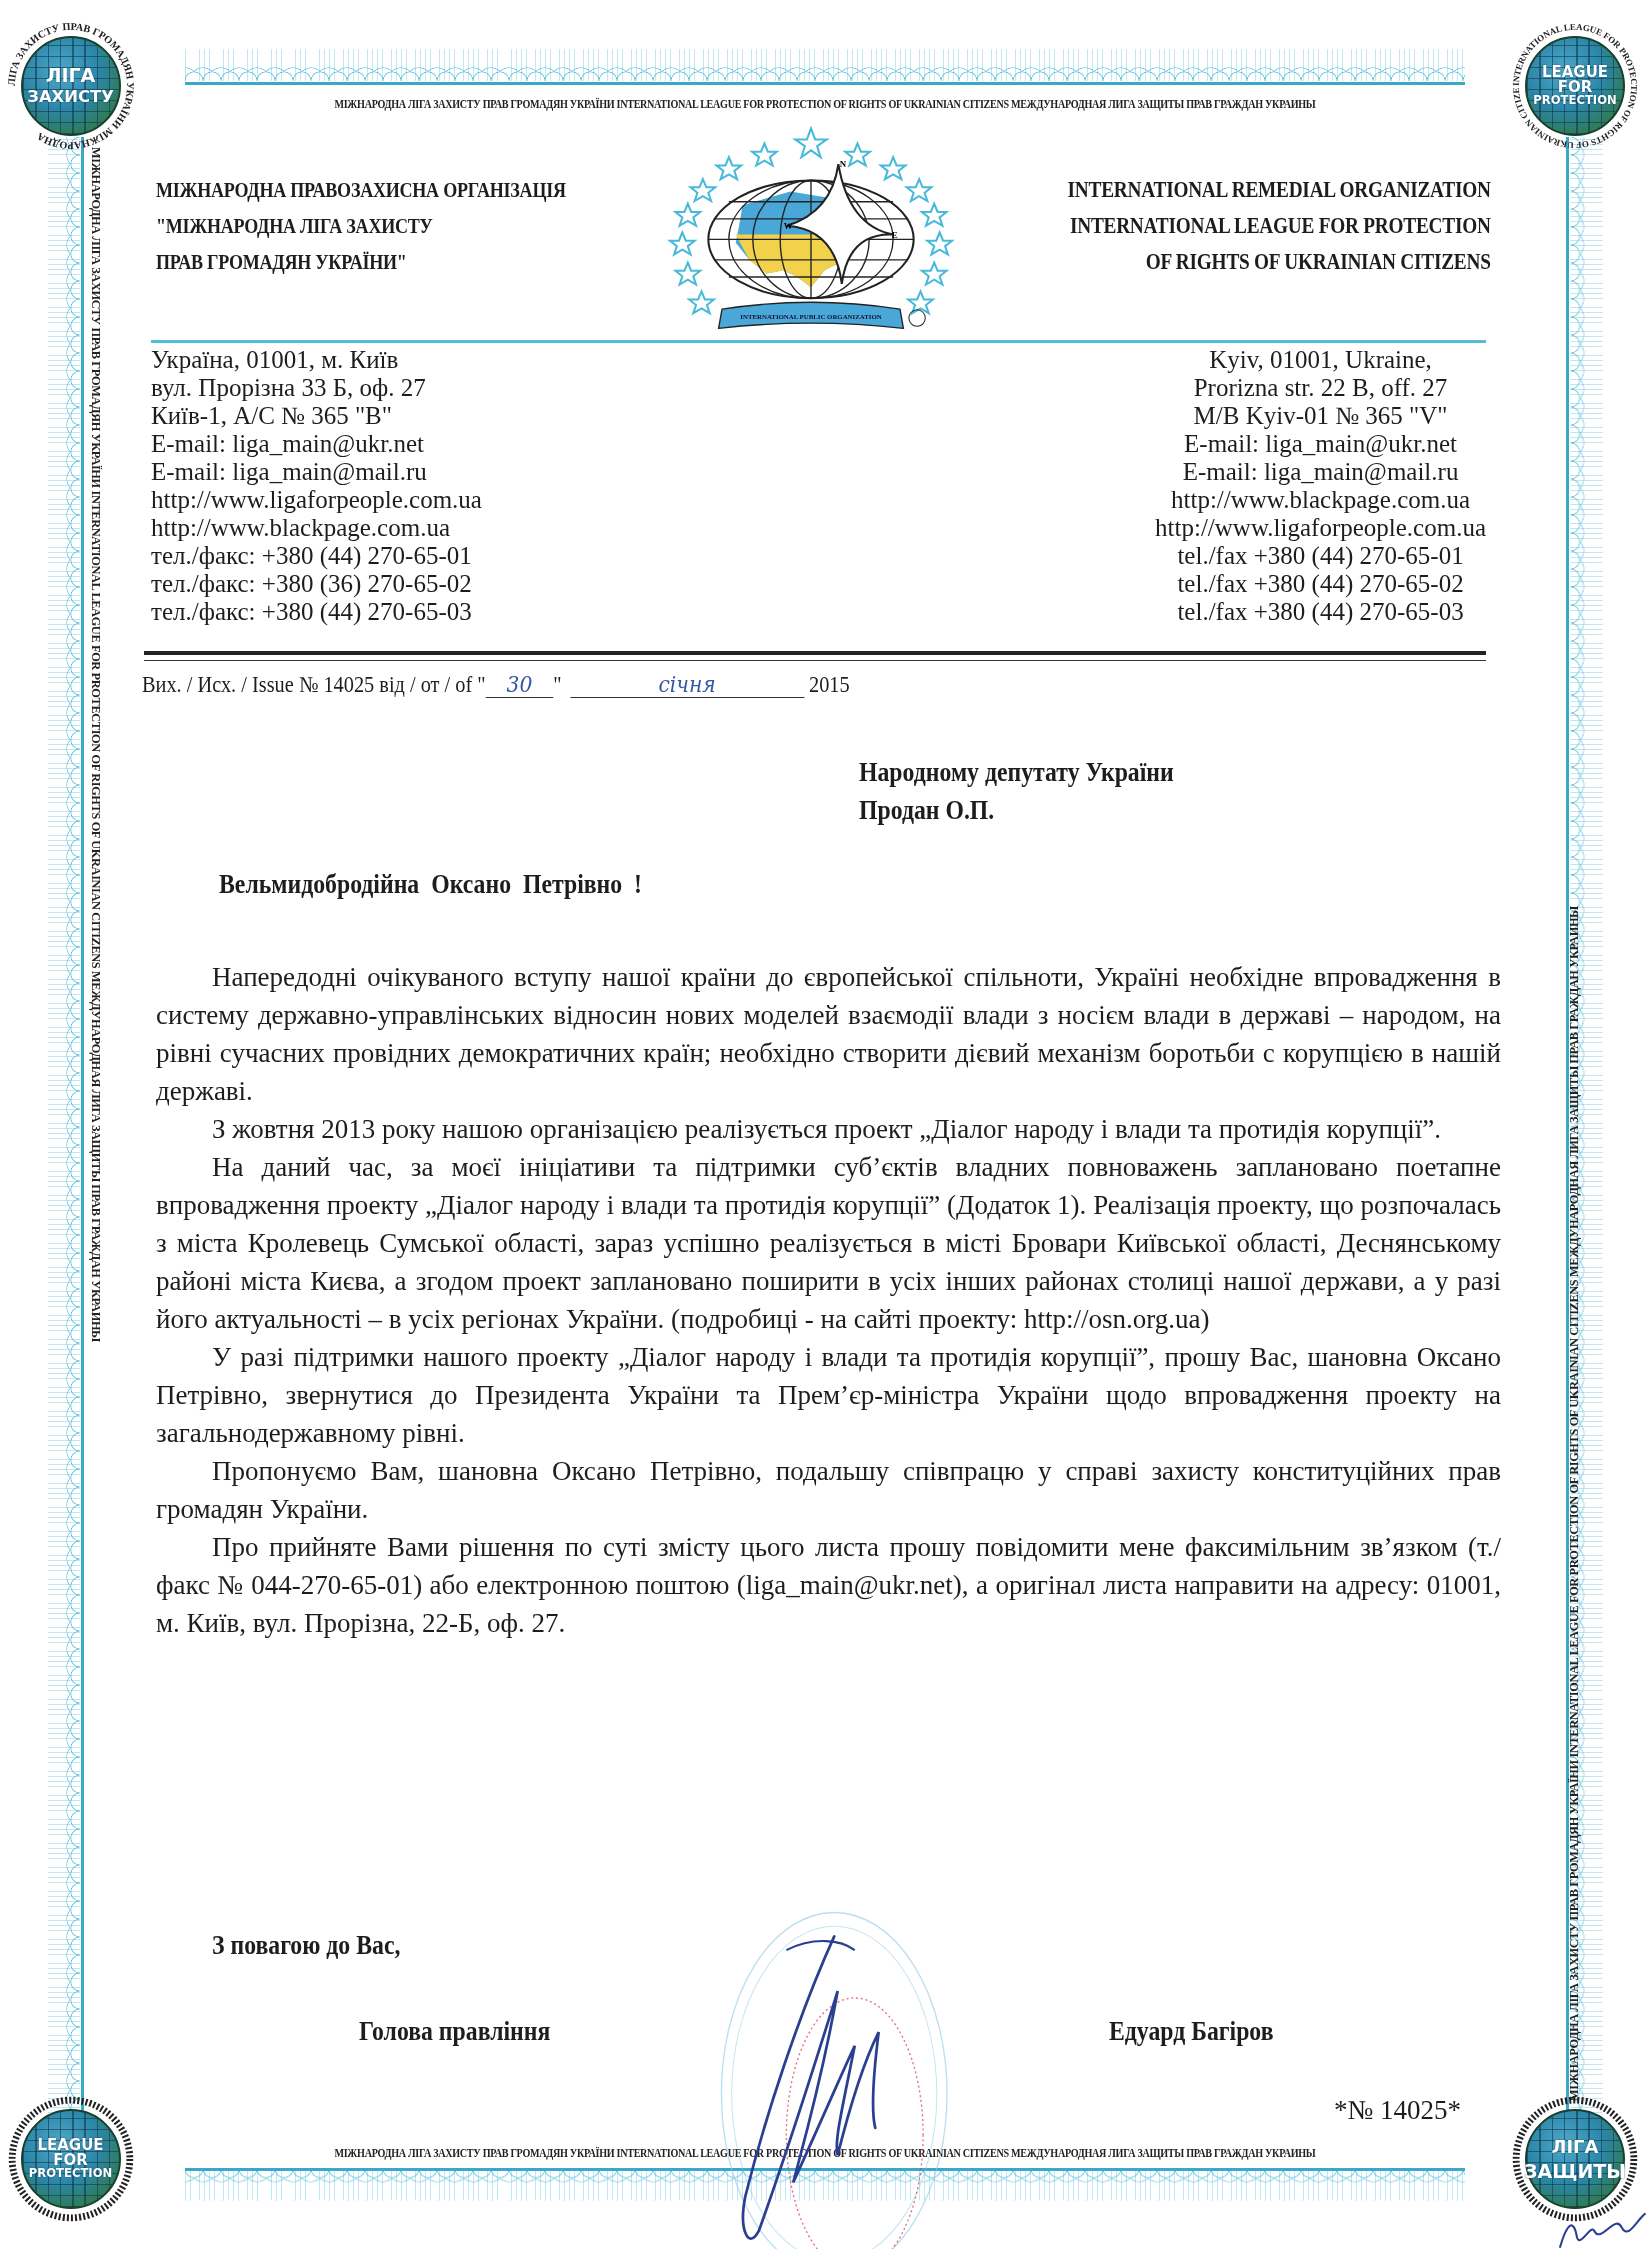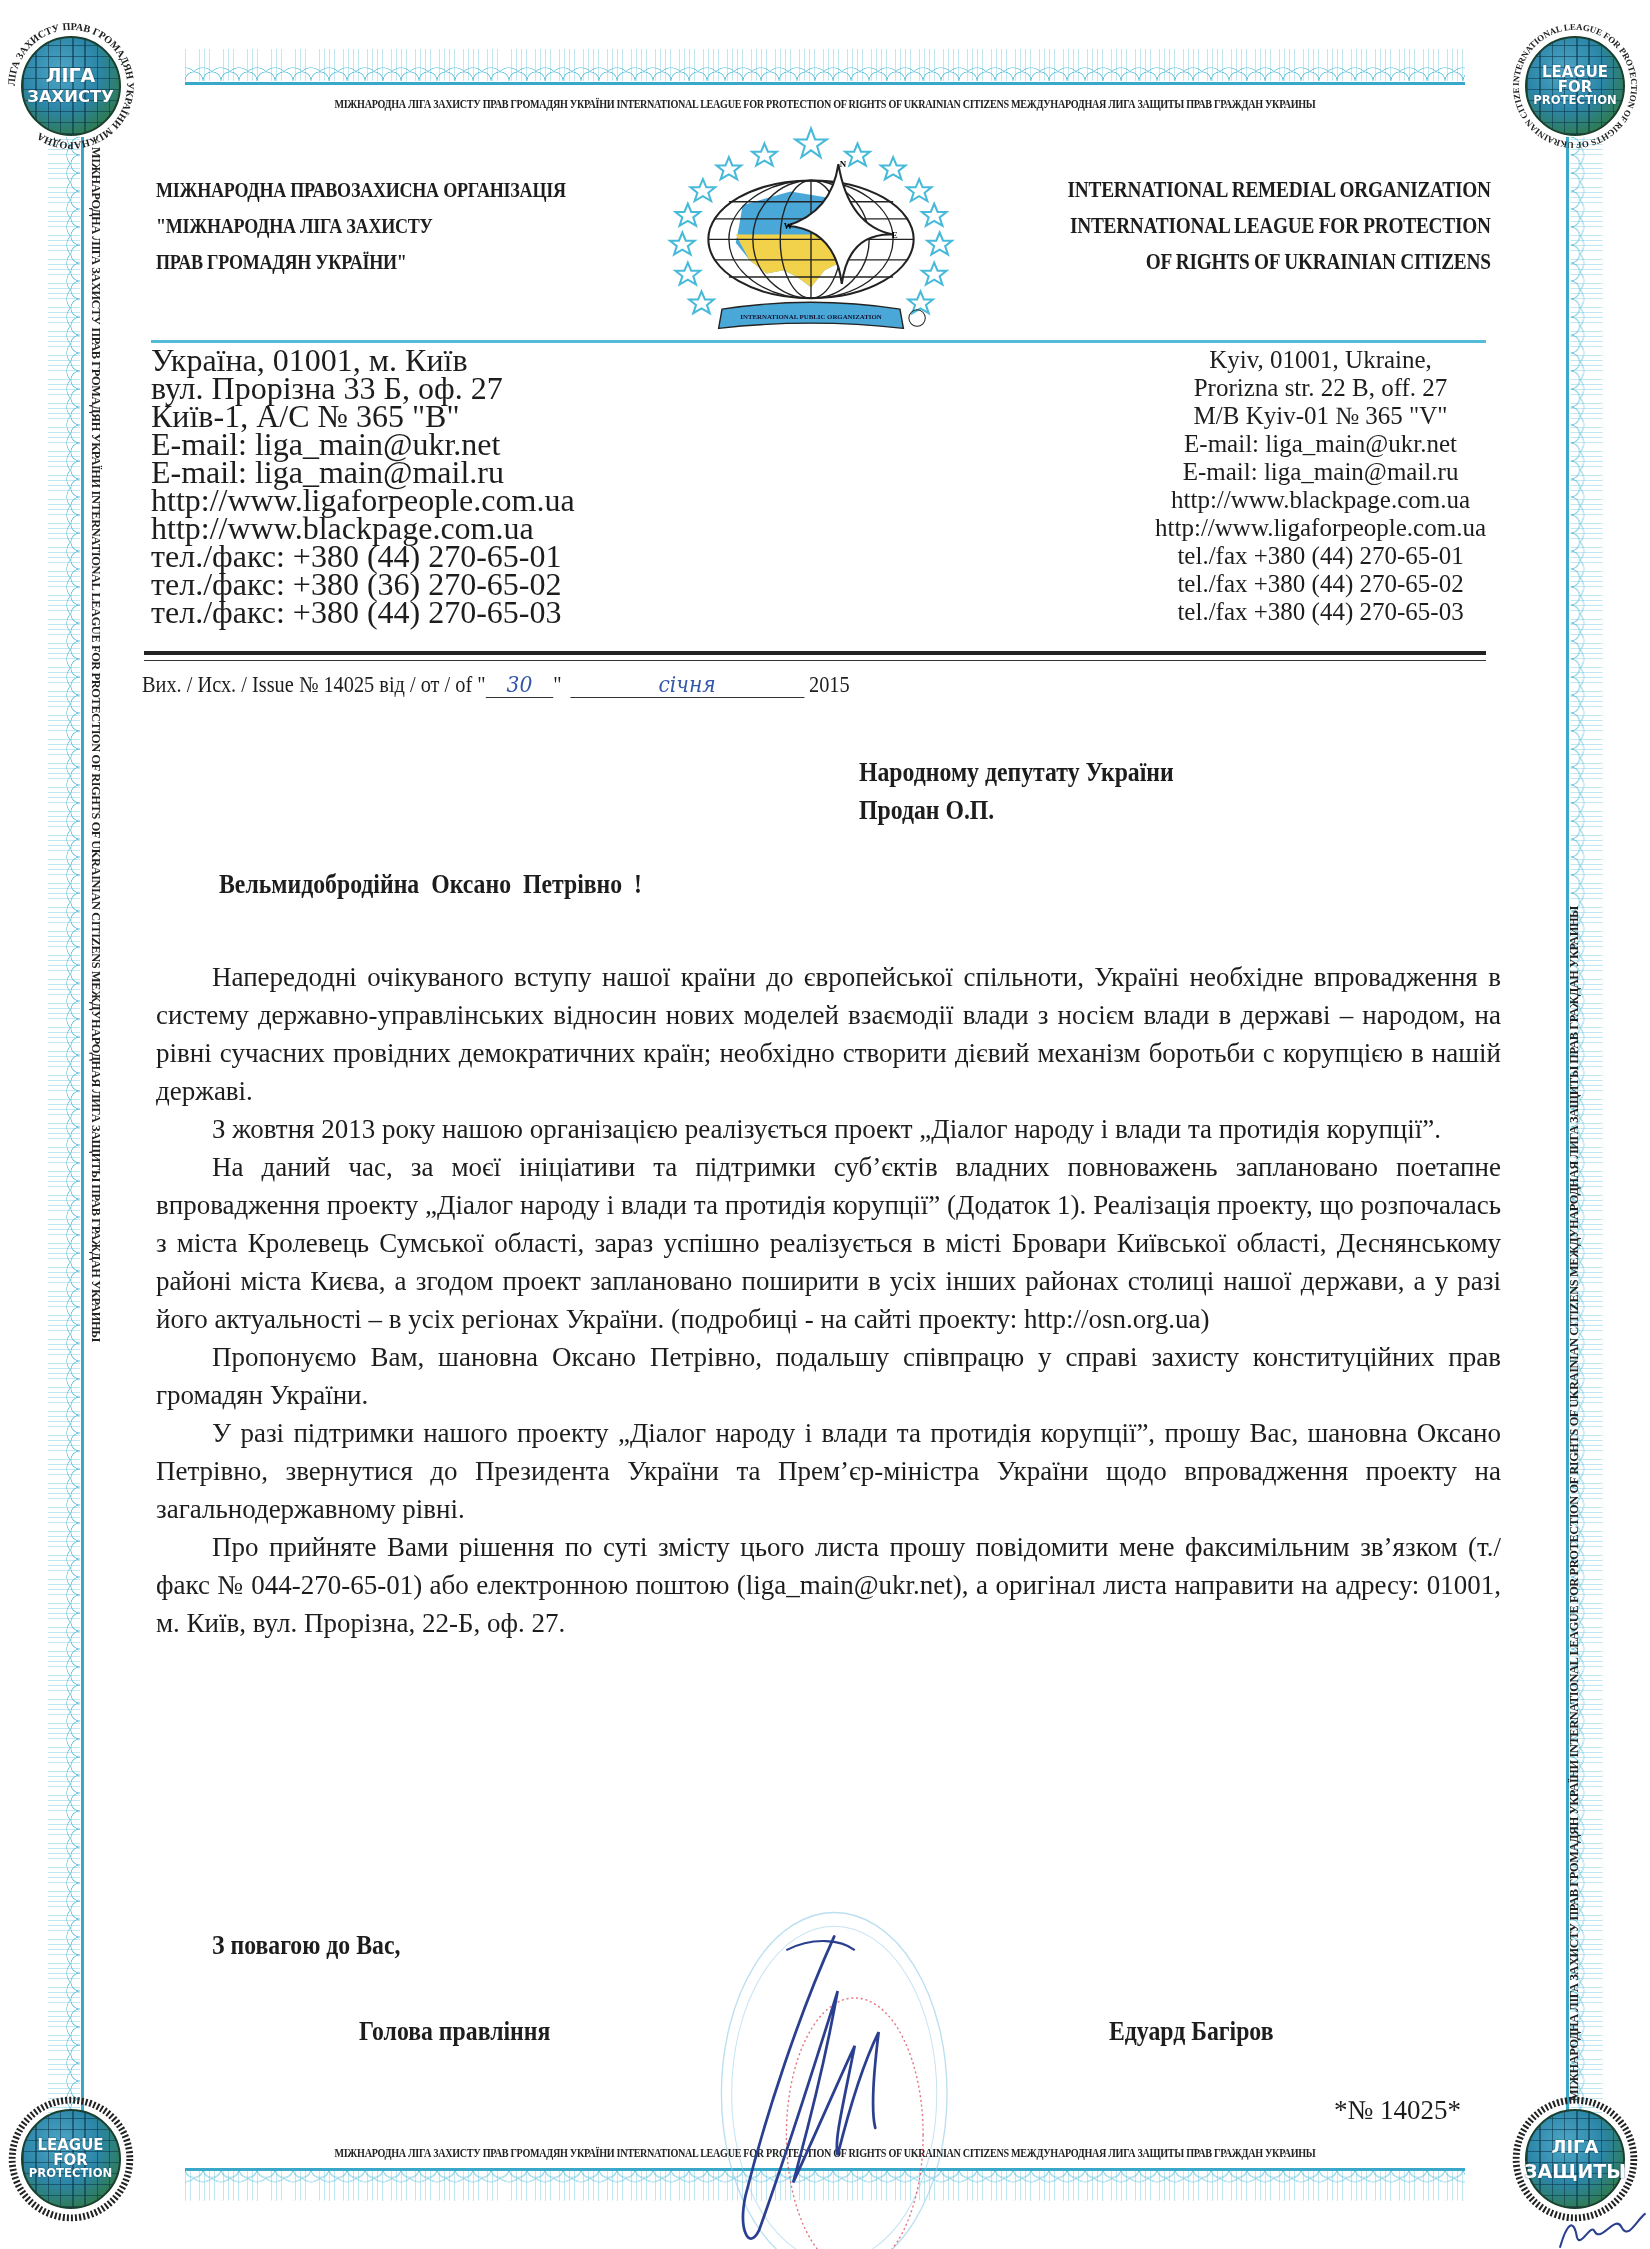--- a/index.html
+++ b/index.html
@@ -61,21 +61,21 @@
   .seal.br { left: 1510px; top: 2094px; }
 
   
   .org-left { position: absolute; left: 156px; top: 172px; font-weight: bold;
     font-size: 21px; line-height: 36px; letter-spacing: -0.3px; transform: scaleX(0.86); transform-origin: 0 0; }
   .org-right { position: absolute; right: 159px; top: 172px; font-weight: bold; text-align: right;
     font-size: 23px; line-height: 36px; letter-spacing: -0.3px; transform: scaleX(0.84); transform-origin: 100% 0; }
   .emblem { position: absolute; left: 633px; top: 123px; width: 356px; height: 219px; }
   .divider-blue { position: absolute; left: 151px; right: 164px; top: 340px; height: 2.7px; background: #54bcd9; }
 
-  .addr-left { position: absolute; left: 151px; top: 346px; font-size: 32px; line-height: 28px; }
+  .addr-left { position: absolute; left: 151px; top: 346px; font-size: 25px; line-height: 28px; }
   .addr-right { position: absolute; right: 164px; top: 346px; font-size: 25px; line-height: 28px; text-align: center; }
   .divider-black { position: absolute; left: 144px; right: 164px; top: 651px; height: 4.1px; background: #222; }
   .divider-black2 { position: absolute; left: 144px; right: 164px; top: 660px; height: 1.4px; background: #333; }
 
   .issue-line { position: absolute; left: 142px; top: 671px; font-size: 22.6px; white-space: nowrap;
     transform: scaleX(0.9); transform-origin: 0 0; }
   .issue-line .fill { display: inline-block; border-bottom: 1.4px solid #333; color: #3557a8;
     font-family: "DejaVu Serif", serif; font-style: italic; text-align: center; height: 26px; vertical-align: bottom; }
   .issue-line .fill.day { width: 75px; }
   .issue-line .fill.month { width: 260px; margin-left: 9.6px; margin-right: 5.5px; }
@@ -270,22 +270,22 @@
   <div>Народному депутату України</div>
   <div>Продан О.П.</div>
 </div>
 
 <div class="salutation">Вельмидобродійна  Оксано  Петрівно !</div>
 
 <div class="body-text">
   <p>Напередодні очікуваного вступу нашої країни до європейської спільноти, Україні необхідне впровадження в систему державно-управлінських відносин нових моделей взаємодії влади з носієм влади в державі – народом, на рівні сучасних провідних демократичних країн; необхідно створити дієвий механізм боротьби с корупцією в нашій державі.</p>
   <p>З жовтня 2013 року нашою організацією реалізується проект „Діалог народу і влади та протидія корупції”.</p>
   <p>На даний час, за моєї ініціативи та підтримки суб’єктів владних повноважень заплановано поетапне впровадження проекту „Діалог народу і влади та протидія корупції” (Додаток 1). Реалізація проекту, що розпочалась з міста Кролевець Сумської області, зараз успішно реалізується в місті Бровари Київської області, Деснянському районі міста Києва, а згодом проект заплановано поширити в усіх інших районах столиці нашої держави, а у разі його актуальності – в усіх регіонах України. (подробиці - на сайті проекту: http://osn.org.ua)</p>
+  <p>У разі підтримки нашого проекту „Діалог народу і влади та протидія корупції”, прошу Вас, шановна Оксано Петрівно, звернутися до Президента України та Прем’єр-міністра України щодо впровадження проекту на загальнодержавному рівні.</p>
   <p>Пропонуємо Вам, шановна Оксано Петрівно, подальшу співпрацю у справі захисту конституційних прав громадян України.</p>
-  <p>У разі підтримки нашого проекту „Діалог народу і влади та протидія корупції”, прошу Вас, шановна Оксано Петрівно, звернутися до Президента України та Прем’єр-міністра України щодо впровадження проекту на загальнодержавному рівні.</p>
   <p>Про прийняте Вами рішення по суті змісту цього листа прошу повідомити мене факсимільним зв’язком (т./факс № 044-270-65-01) або електронною поштою (liga_main@ukr.net), а оригінал листа направити на адресу: 01001, м. Київ, вул. Прорізна, 22-Б, оф. 27.</p>
 </div>
 
 <svg class="stamp" viewBox="0 0 430 560">
   <ellipse cx="170" cy="270" rx="165" ry="265" fill="none" stroke="#8fc9e6" stroke-width="2" opacity=".6"></ellipse>
   <ellipse cx="170" cy="270" rx="150" ry="245" fill="none" stroke="#8fc9e6" stroke-width="1.5" opacity=".5"></ellipse>
   <ellipse cx="200" cy="330" rx="100" ry="200" fill="none" stroke="#d9364c" stroke-width="2" stroke-dasharray="3 4" opacity=".7"></ellipse>
   <path d="M170,40 C120,150 70,300 40,420 C30,470 45,500 60,470 C110,330 150,200 175,120 C150,260 120,360 110,400 C160,290 190,220 200,200 C180,300 170,340 175,360 C200,260 220,210 235,180 C225,260 225,300 230,320" fill="none" stroke="#2a3f8f" stroke-width="4" stroke-linecap="round"></path>
   <path d="M100,60 C140,40 180,45 200,60" fill="none" stroke="#2a3f8f" stroke-width="3"></path>
 </svg>

